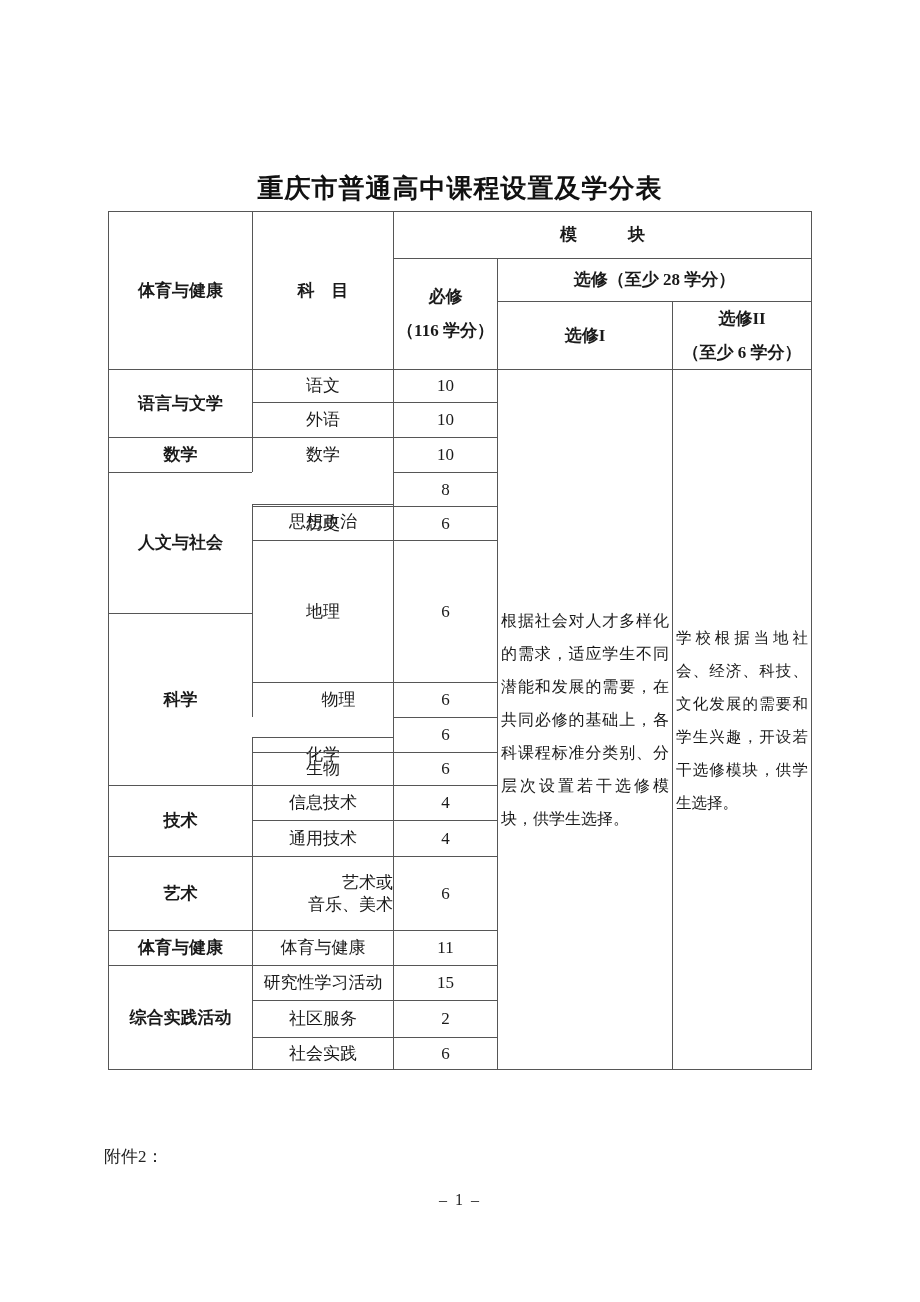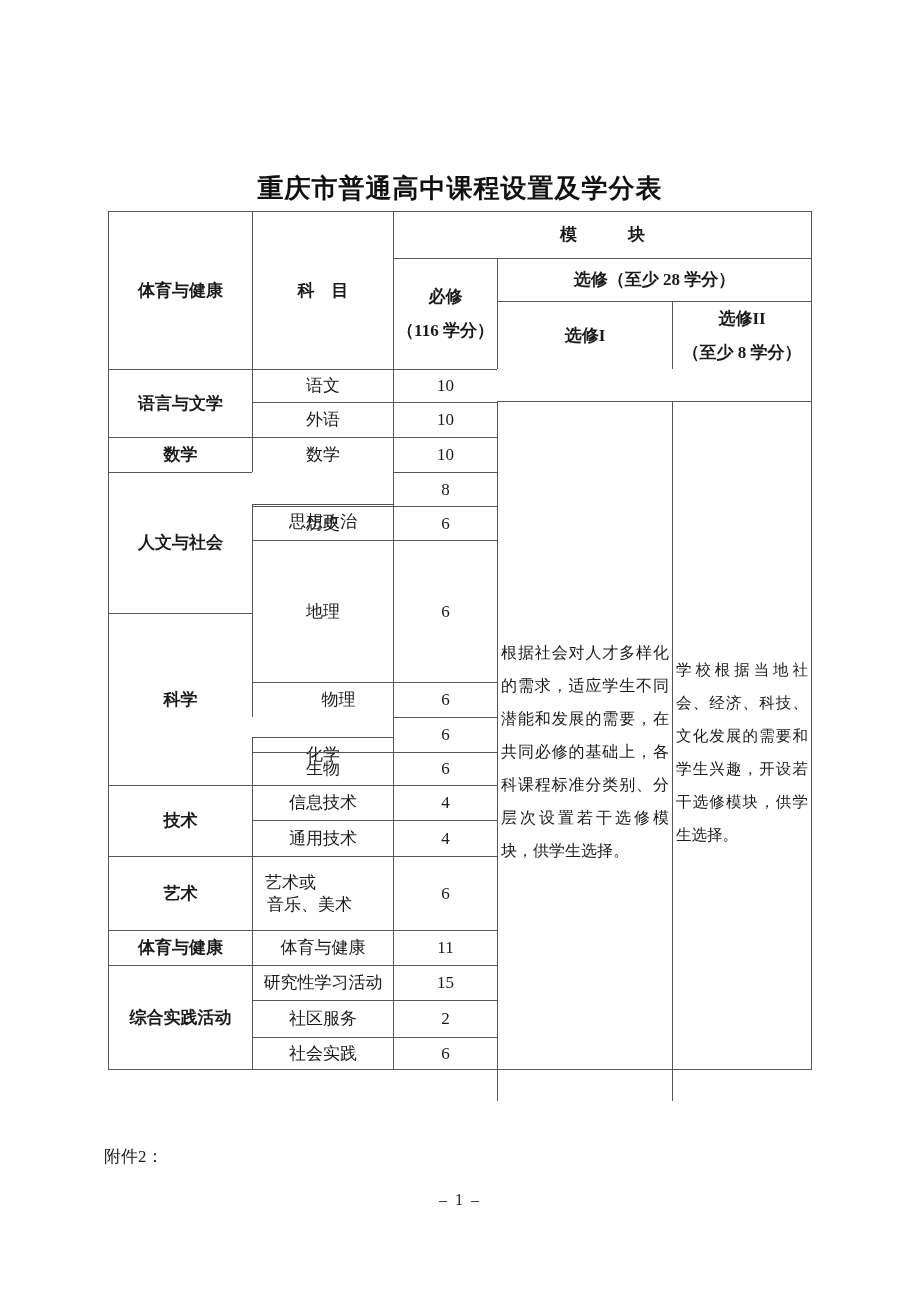--- a/index.html
+++ b/index.html
@@ -24,29 +24,29 @@
   .cell{
     position:absolute;box-sizing:border-box;
     border-left:1px solid #565656;border-top:1px solid #565656;
     display:flex;align-items:center;justify-content:center;
     text-align:center;font-size:17px;line-height:1.25;
     white-space:pre-line;
   }
   .bold{font-weight:bold;}
   .hdr-multiline{line-height:34px;}
   .para-cell{
-    align-items:center;justify-content:flex-end;text-align:justify;margin-top:32px;
+    align-items:center;justify-content:flex-end;text-align:justify;
   }
   .para{
     width:100%;padding:0 3px;box-sizing:border-box;
     text-align:justify;text-align-last:left;
   }
   .para-1{font-size:16px;line-height:33px;}
   .para-2{font-size:15.5px;line-height:33px;}
-  .subj-split{flex-direction:column;align-items:flex-start;justify-content:center;padding-left:12px;}
+  .subj-split{flex-direction:column;align-items:flex-end;justify-content:center;}
   .subj-split .l1{display:block;text-align:center;}
   .subj-split .l2{display:block;text-align:left;padding-left:2px;}
   .attachment-note{
     position:absolute;left:104px;top:1145px;font-size:17px;color:#222;text-align:right;
   }
   .page-number{
     position:absolute;left:0;right:0;top:1191px;text-align:center;
     font-size:16px;letter-spacing:2px;color:#222;
   }
 </style>
@@ -60,21 +60,21 @@
   <div class="table-wrap" id="course-table">
 
     <div class="cell bold" style="left:0;top:0;width:144px;height:158px">体育与健康</div>
     <div class="cell bold" style="left:144px;top:0;width:141px;height:158px">科　目</div>
     <div class="cell bold" style="left:285px;top:0;width:418px;height:47px">模　　　块</div>
     <div class="cell bold hdr-multiline" style="left:285px;top:47px;width:104px;height:111px">必修
 （116 学分）</div>
     <div class="cell bold" style="left:389px;top:47px;width:314px;height:43px">选修（至少 28 学分）</div>
     <div class="cell bold" style="left:389px;top:90px;width:175px;height:68px">选修I</div>
     <div class="cell bold hdr-multiline" style="left:564px;top:90px;width:139px;height:68px">选修II
-（至少 8 学分）</div>
+（至少 6 学分）</div>
 
     <div class="cell para-cell" style="left:389px;top:158px;width:175px;height:700px">
       <div class="para para-1">根据社会对人才多样化的需求，适应学生不同潜能和发展的需要，在共同必修的基础上，各科课程标准分类别、分层次设置若干选修模块，供学生选择。</div>
     </div>
     <div class="cell para-cell" style="left:564px;top:158px;width:139px;height:700px">
       <div class="para para-2">学校根据当地社会、经济、科技、文化发展的需要和学生兴趣，开设若干选修模块，供学生选择。</div>
     </div>
 
   <div class="cell bold" style="left: 0px; top: 158px; width: 144px; height: 68px;">语言与文学</div>
       <div class="cell bold" style="left: 0px; top: 226px; width: 144px; height: 35px;">数学</div>

